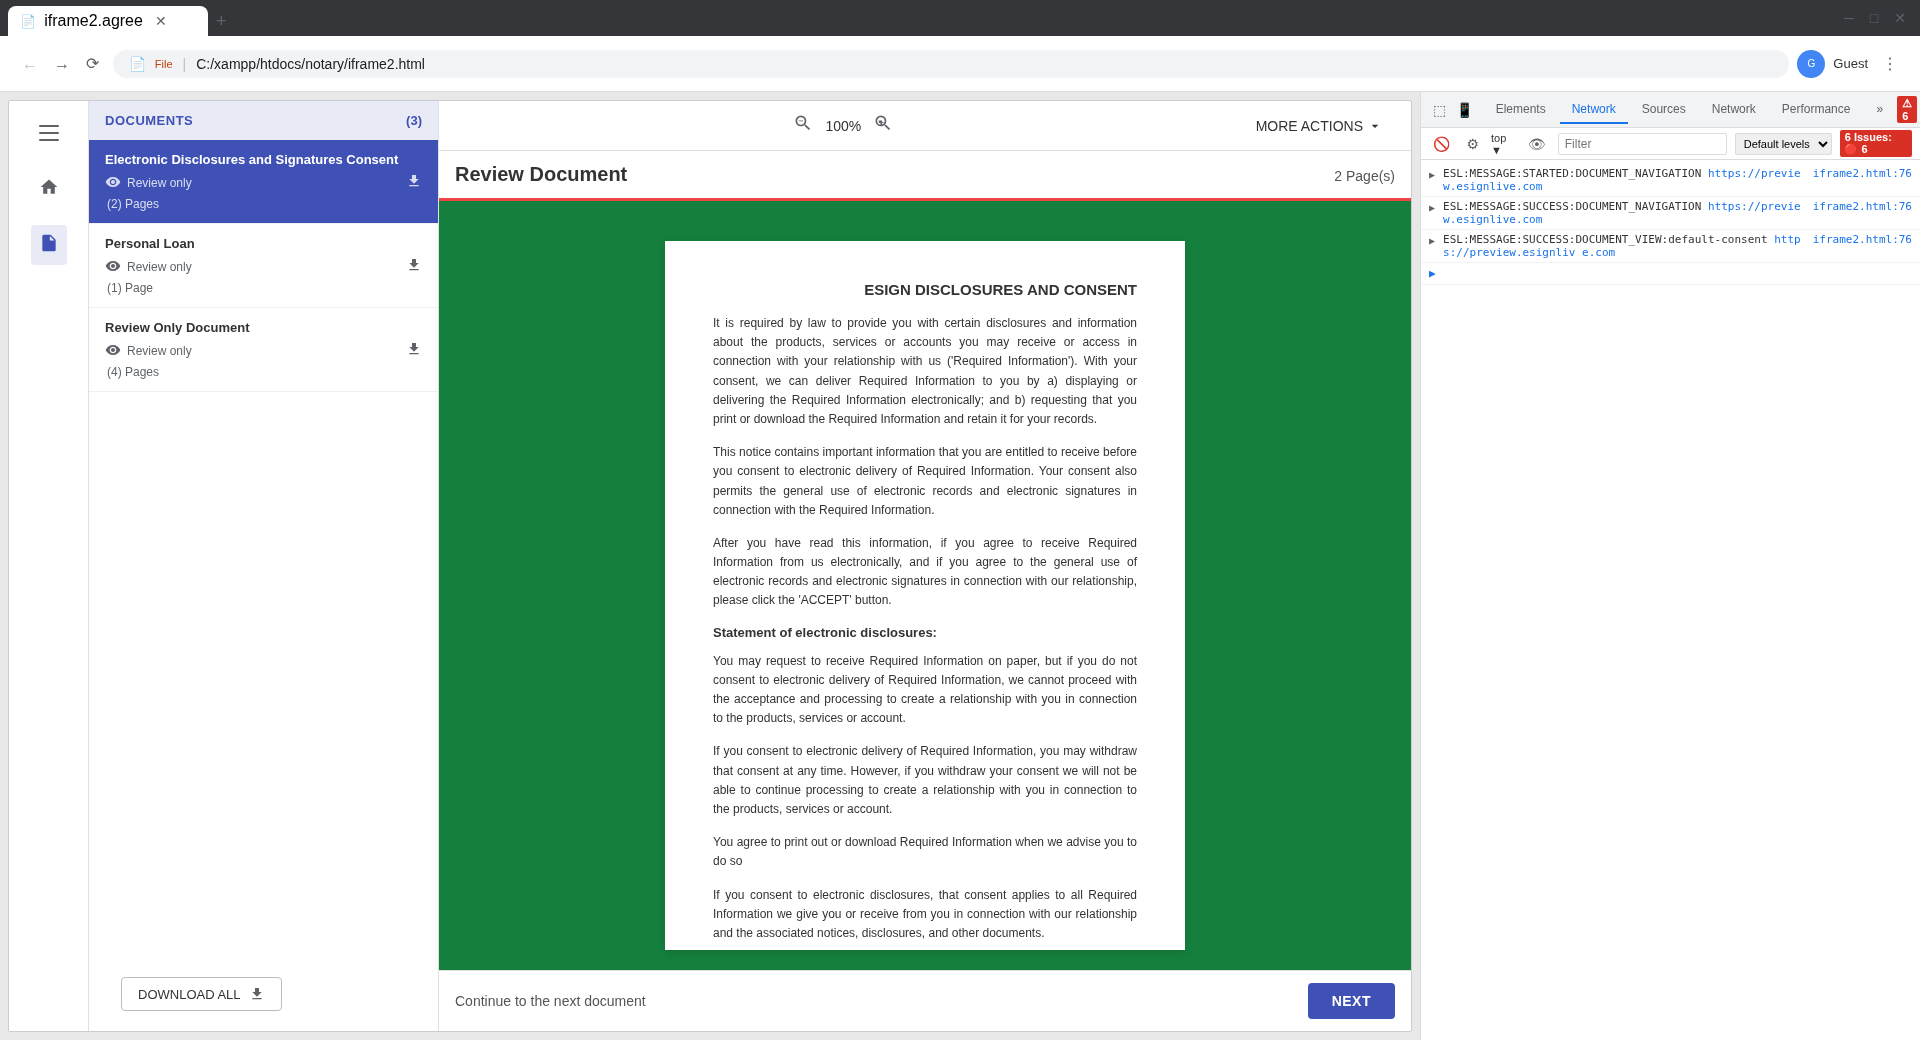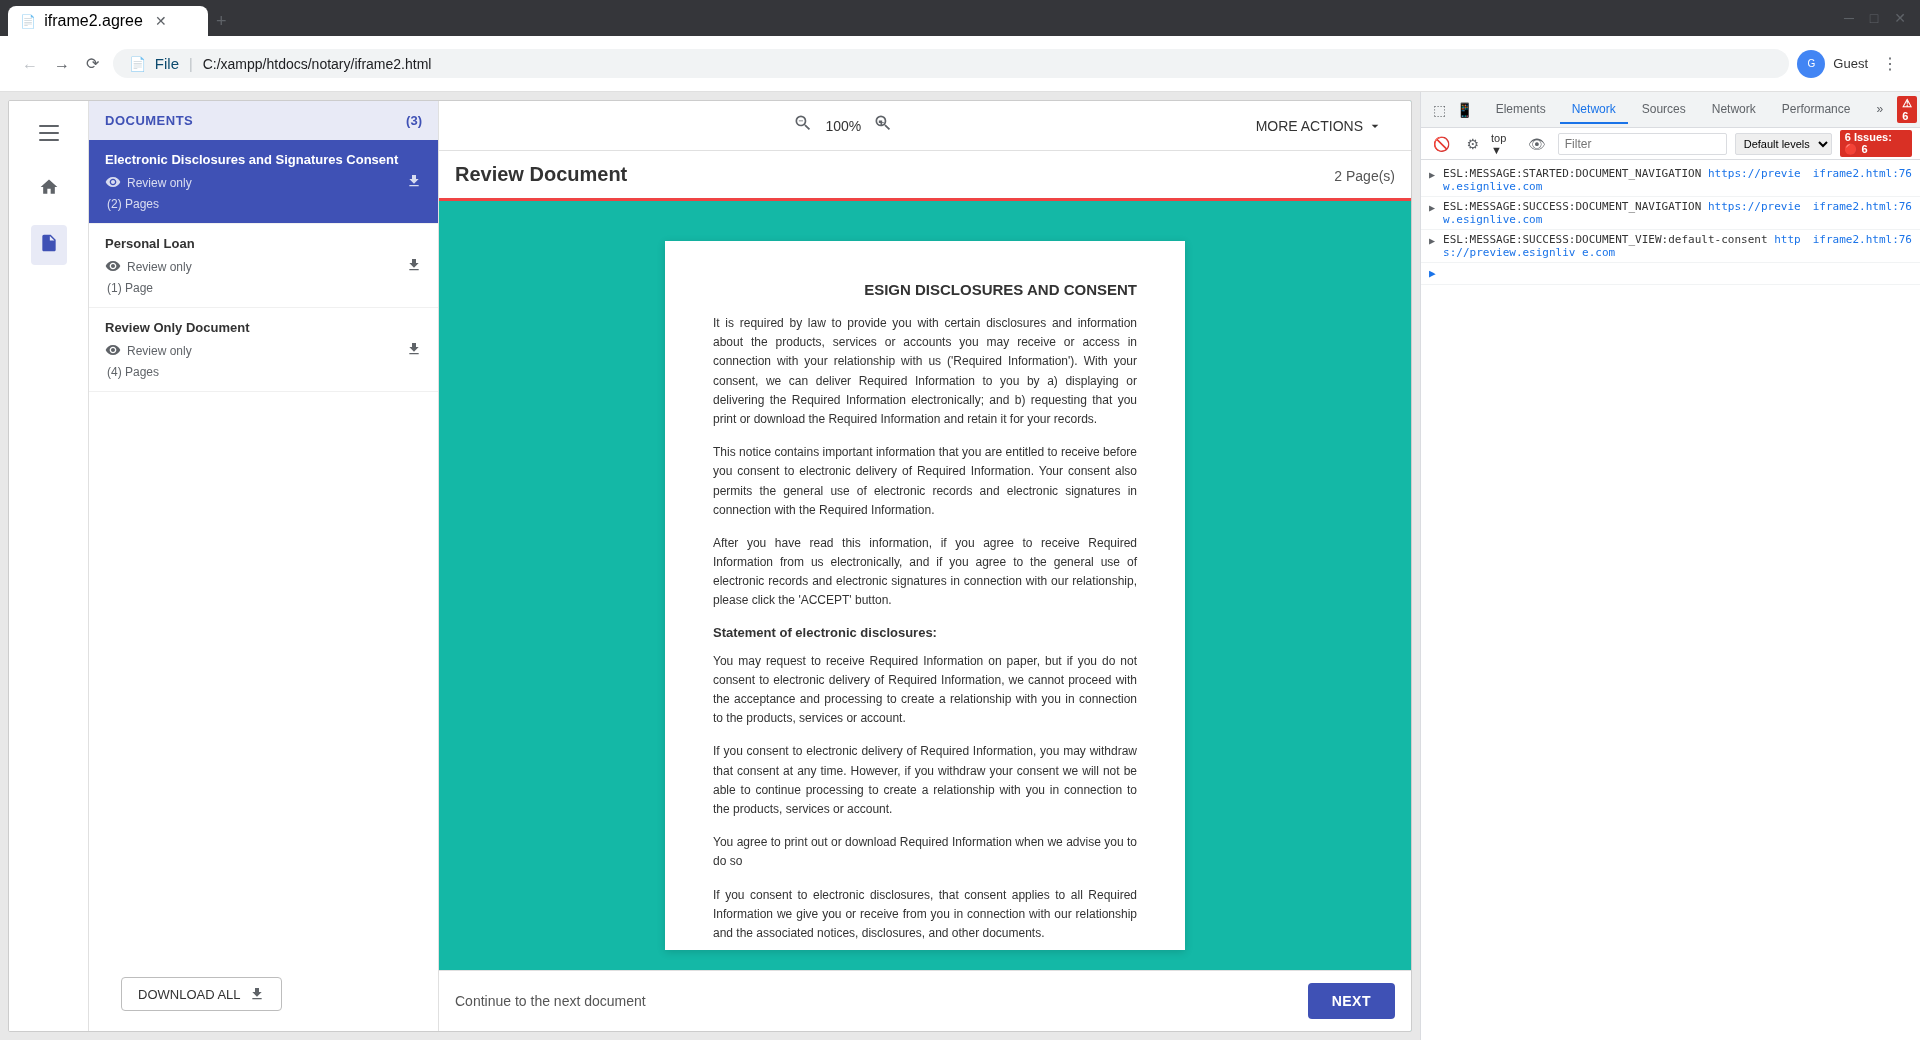--- a/index.html
+++ b/index.html
@@ -57,21 +57,21 @@
     .review-label { font-size: 12px; color: #5f6368; }
     .panel-item.active .review-label { color: rgba(255,255,255,0.8); }
     .download-icon-btn { color: #5f6368; cursor: pointer; font-size: 16px; margin-left: auto; }
     .panel-item.active .download-icon-btn { color: rgba(255,255,255,0.8); }
     .panel-pages { font-size: 12px; color: #5f6368; padding-left: 2px; }
     .panel-item.active .panel-pages { color: rgba(255,255,255,0.8); }
 
     .download-all-btn { margin: 12px 16px; padding: 8px 16px; background: #fff; border: 1px solid #bdbdbd; border-radius: 4px; font-size: 13px; color: #333; cursor: pointer; display: flex; align-items: center; gap: 8px; }
 
     
-    .doc-viewer { flex: 1; display: flex; flex-direction: column; background: #14b8a6; overflow: hidden; }
+    .doc-viewer { flex: 1; display: flex; flex-direction: column; background: #15803d; overflow: hidden; }
     .doc-toolbar { background: #fff; border-bottom: 1px solid #e0e0e0; padding: 8px 16px; display: flex; align-items: center; gap: 12px; }
     .zoom-area { display: flex; align-items: center; gap: 8px; flex: 1; justify-content: center; }
     .zoom-btn { background: none; border: none; cursor: pointer; color: #5f6368; font-size: 18px; padding: 4px; }
     .zoom-level { font-size: 14px; color: #333; }
     .more-actions { display: flex; align-items: center; gap: 4px; cursor: pointer; font-size: 14px; color: #333; padding: 6px 12px; border-radius: 4px; }
 
     .doc-content { flex: 1; overflow-y: auto; padding: 20px; display: flex; flex-direction: column; align-items: center; }
     .doc-paper { background: #fff; width: 520px; min-height: 600px; padding: 40px 48px; box-shadow: 0 2px 8px rgba(0,0,0,0.15); }
     .doc-review-header { display: flex; justify-content: space-between; align-items: baseline; margin-bottom: 20px; padding: 12px 16px; background: #fff; border-bottom: 3px solid #ef4444; }
     .doc-title { font-size: 20px; font-weight: 600; color: #333; }
@@ -115,21 +115,21 @@
   </div>
 
   <div class="browser-controls">
     <div class="controls-left">
       <button class="icon-btn disabled">←</button>
       <button class="icon-btn">→</button>
       <button class="icon-btn">⟳</button>
     </div>
     <div class="url-bar">
       <span class="url-icon">📄</span>
-      <span class="url-icon" style="font-size:15px;color:#0c4a6e;">File</span>
+      <span class="url-icon" style="font-size:11px;color:#c2410c;">File</span>
       <span style="color:#bdc1c6;margin:0 2px;">|</span>
       <span class="url-text">C:/xampp/htdocs/notary/iframe2.html</span>
     </div>
     <div class="controls-right">
       <div class="profile-icon">
         <span style="font-size:10px;">G</span>
       </div>
       <span style="font-size:13px;color:#333;">Guest</span>
       <button class="icon-btn">⋮</button>
     </div>

